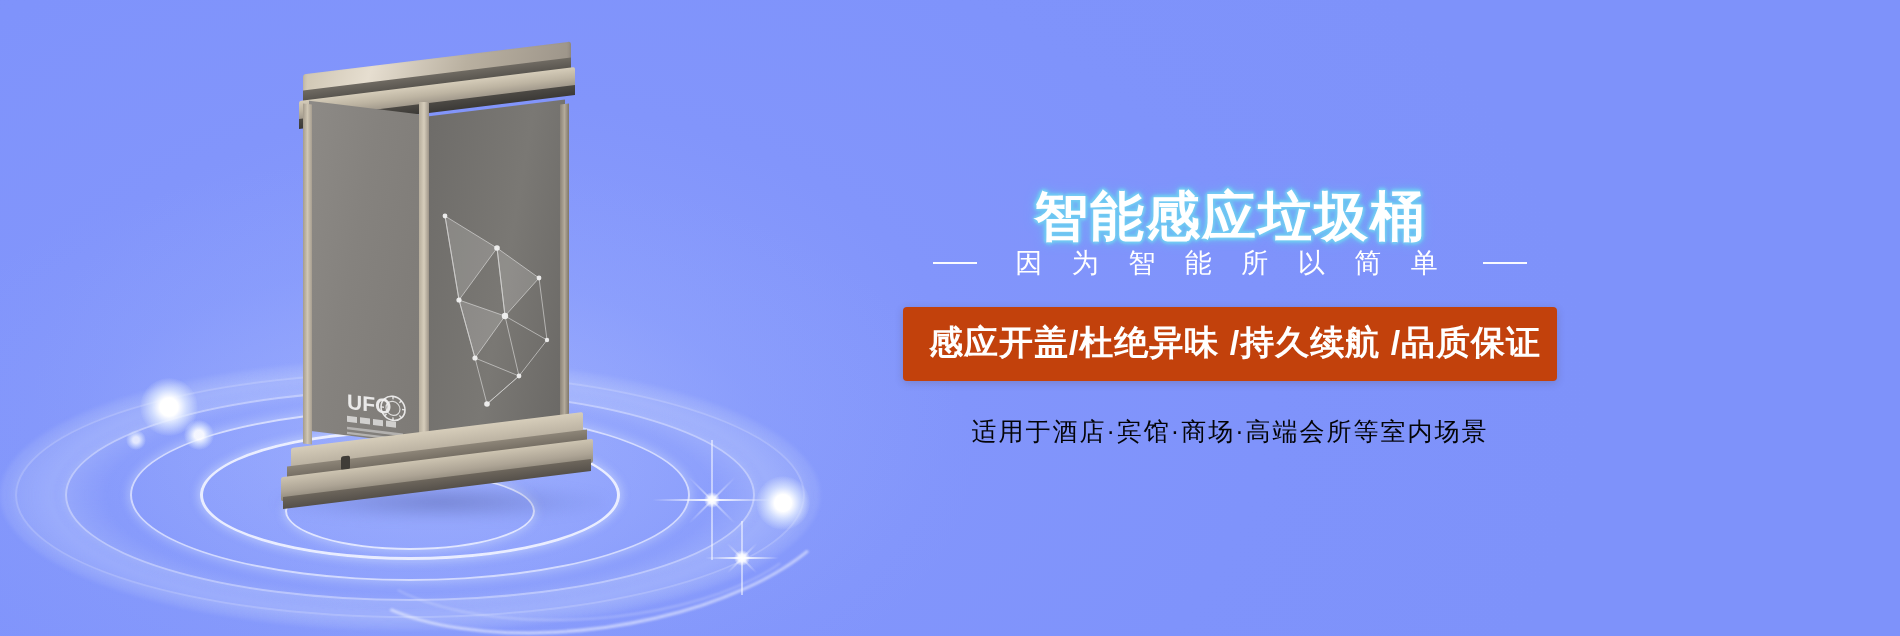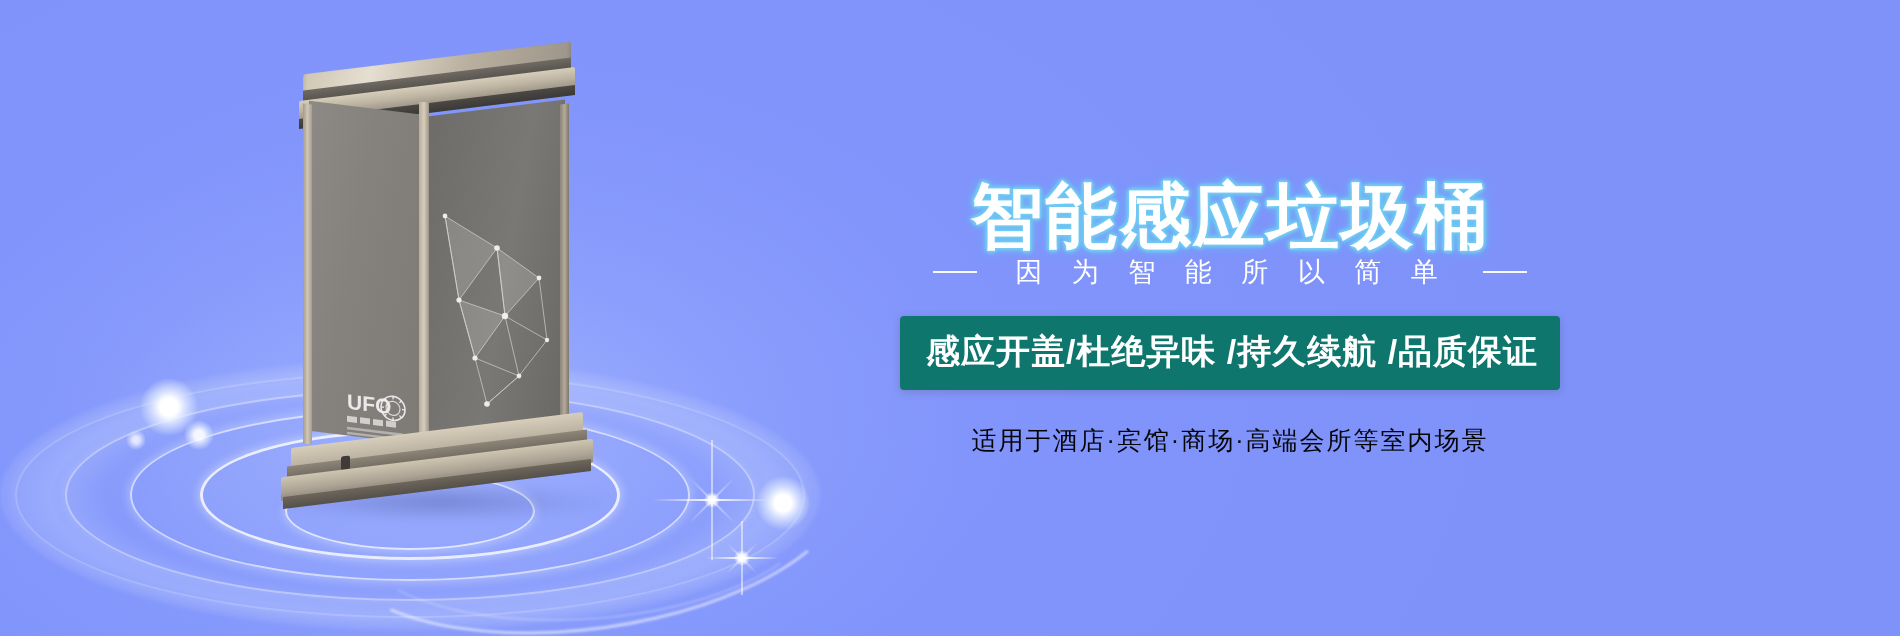--- a/index.html
+++ b/index.html
@@ -193,44 +193,44 @@
     filter:blur(4px);
   }
 
   
   .copy{
     position:absolute; left:880px; top:0; width:700px; height:636px;
     display:flex; flex-direction:column; align-items:center; justify-content:center;
   }
 
   .headline{
-    font-size:72px; font-weight:bold; color:#ffffff;
+    font-size:54px; font-weight:bold; color:#ffffff;
     letter-spacing:2px; line-height:1.05; white-space:nowrap;
     text-shadow:
       0 0 2px #7fd0f5, 0 0 6px #6cc7f2, 0 0 12px #66c2f0,
       2px 0 3px #7fd0f5, -2px 0 3px #7fd0f5, 0 2px 3px #7fd0f5, 0 -2px 3px #7fd0f5;
   }
 
   .subline{
     display:flex; align-items:center; gap:34px;
     color:#ffffff; font-size:27px; letter-spacing:11px;
     white-space:nowrap; margin-bottom:26px;
   }
   .subline .dash{
     display:block; width:44px; height:2px; background:#ffffff; opacity:.95;
     flex:0 0 auto;
   }
   .subline .txt{ padding-left:4px; }
 
   .feature-bar{
-    background:#0f766e;
+    background:#c2410c;
     color:#ffffff;
     font-size:34px; font-weight:bold;
     letter-spacing:1px;
-    padding:13px 22px 15px 26px;
+    padding:13px 16px 15px 26px;
     border-radius:4px;
     white-space:nowrap;
     margin-bottom:34px;
     box-shadow:0 2px 8px rgba(60,40,10,.18);
   }
 
   .scene-line{
     color:#000000; font-size:25px; letter-spacing:2px; white-space:nowrap;
     opacity:.97;
   }

